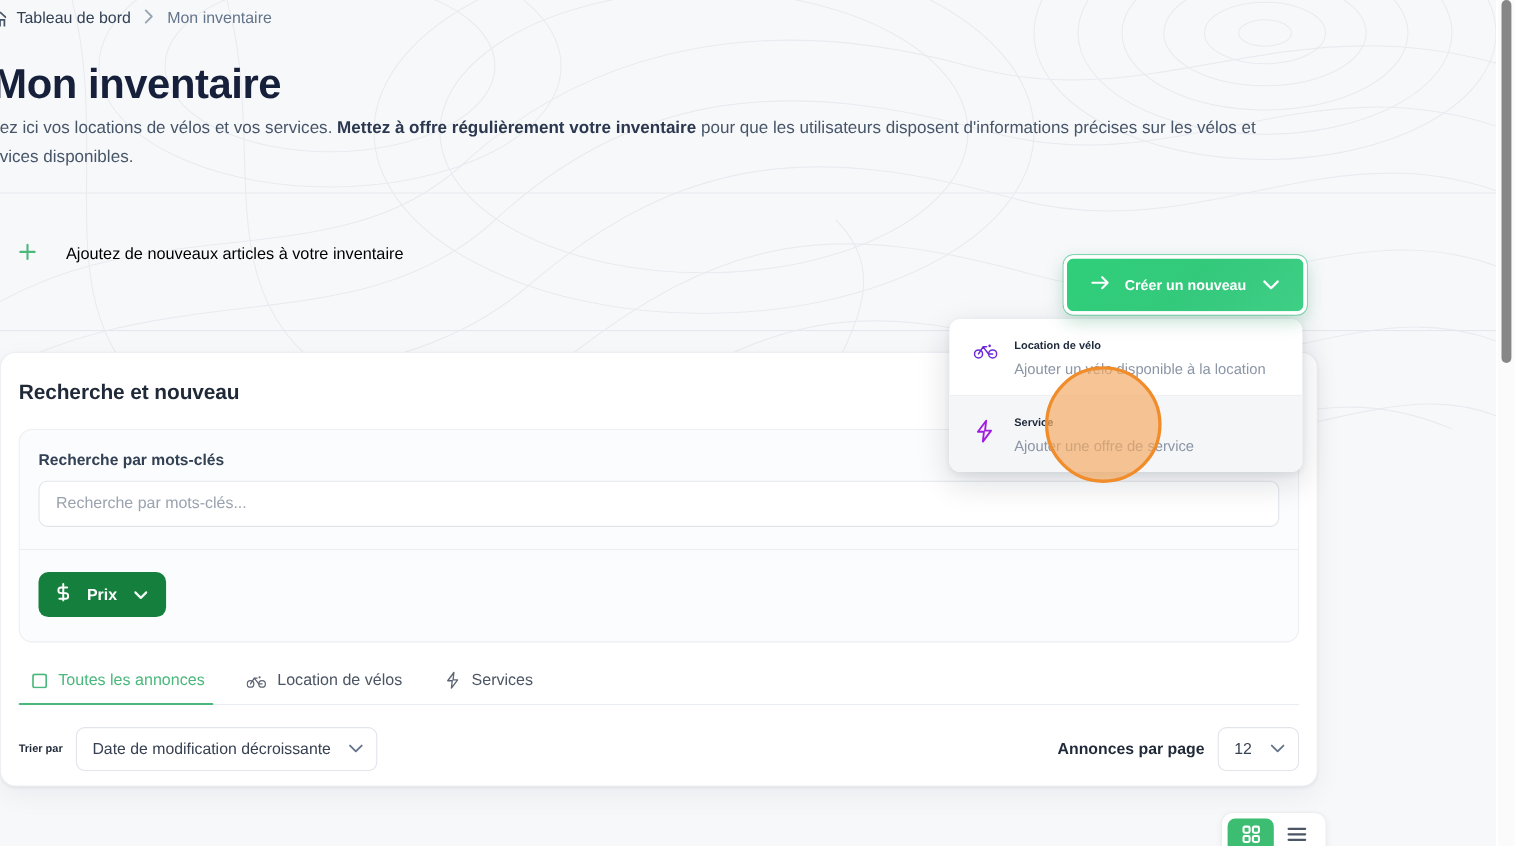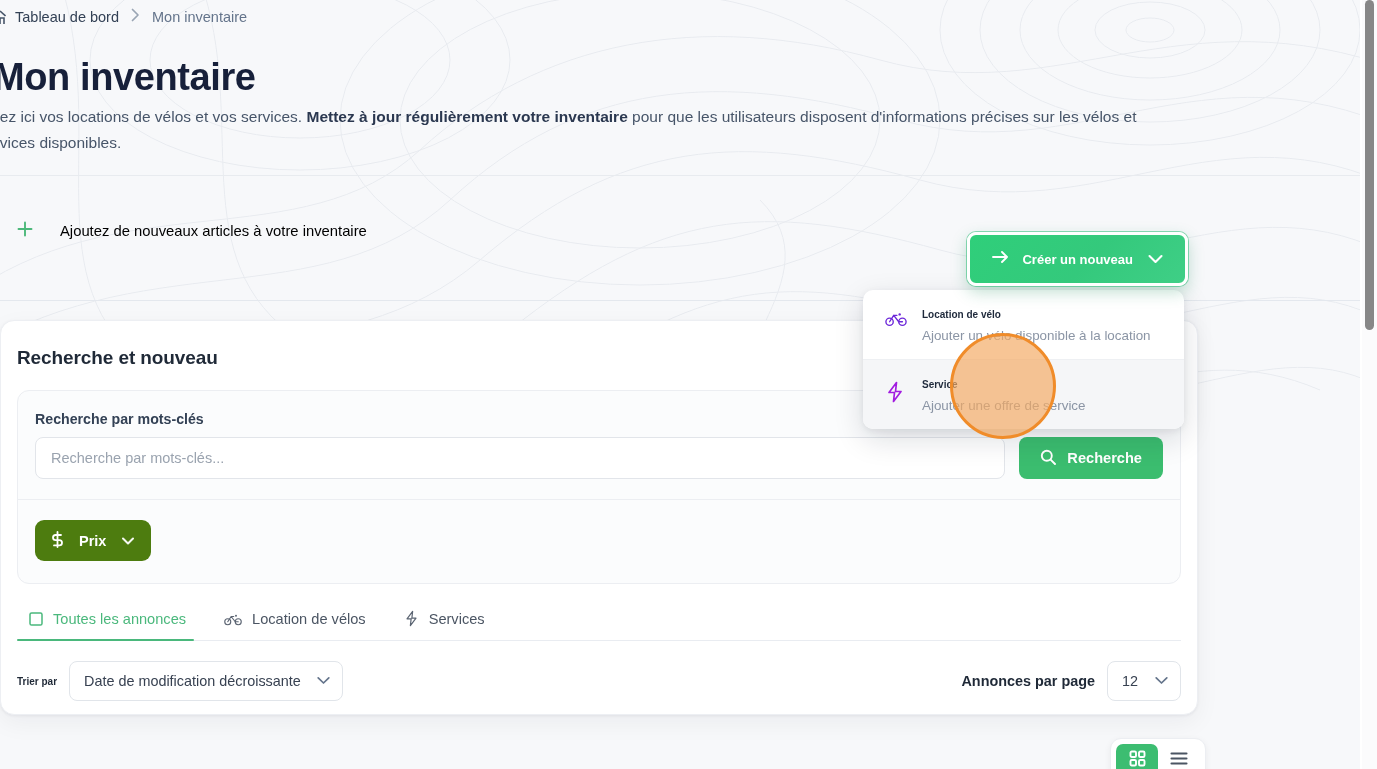--- a/index.html
+++ b/index.html
@@ -207,21 +207,21 @@
   }
 
   .filter-divider { height:1px; background:#eceef2; margin: 20px -17px 0 -17px; }
 
   .price-btn {
     margin-top: 20px;
     height: 41px;
     padding: 0 17px;
     display:inline-flex; align-items:center; gap:16px;
     border:none; border-radius:9px;
-    background:#4d7c0f;
+    background:#15803d;
     color:#fff; font-size:14.5px; font-weight:700;
     font-family:inherit;
     cursor:pointer;
   }
   .price-btn .dollar { font-size:15px; }
   .price-btn .chev { font-size:12px; opacity:.95; }
 
   
   .tabs {
     margin: 22px 16px 0 16px;
@@ -368,21 +368,21 @@
         <svg width="9" height="14" viewBox="0 0 9 14" fill="none" stroke="#9aa5b4" stroke-width="1.7" stroke-linecap="round" stroke-linejoin="round">
             <path d="M1.5 1.5 L7 7 L1.5 12.5"></path>
           </svg>
       </span>
       <span class="crumb-cur">Mon inventaire</span>
     </nav>
 
     <h1 class="page-title">Mon inventaire</h1>
 
     <p class="page-desc">
-      <span>érez ici vos locations de vélos et vos services. </span><b>Mettez à jour régulièrement votre inventaire</b><span> pour que les utilisateurs disposent d'informations précises sur les vélos et</span><br>
+      <span>érez ici vos locations de vélos et vos services. </span><b>Mettez à offre régulièrement votre inventaire</b><span> pour que les utilisateurs disposent d'informations précises sur les vélos et</span><br>
       <span>ervices disponibles.</span>
     </p>
 
     <div class="hero-divider"></div>
   </div>
 
   <div class="add-strip">
     <div class="inner">
       <div class="add-label">
         <span class="plus-ico">
@@ -442,29 +442,20 @@
 
   <section class="card">
 
     <div class="card-title">Recherche et nouveau</div>
 
     <div class="filter-box">
       <div class="field-label">Recherche par mots-clés</div>
 
       <div class="search-row">
         <input class="search-input" type="text" value="" placeholder="Recherche par mots-clés..." style="">
-        <button class="search-btn">
-          <span>
-            <svg width="16" height="16" viewBox="0 0 16 16" fill="none" stroke="#fff" stroke-width="1.9" stroke-linecap="round">
-                <circle cx="6.8" cy="6.8" r="5"></circle>
-                <path d="M10.6 10.6 L15 15"></path>
-              </svg>
-          </span>
-          <span>Recherche</span>
-        </button>
       </div>
 
       <div class="filter-divider"></div>
 
       <button class="price-btn">
         <span class="dollar">
           <svg width="11" height="17" viewBox="0 0 11 17" fill="none" stroke="#fff" stroke-width="1.8" stroke-linecap="round" stroke-linejoin="round">
               <path d="M5.5 1 V16"></path>
               <path d="M9 4 H3.6 a2.6 2.6 0 0 0 0 5.2 h3.8 a2.6 2.6 0 0 1 0 5.2 H2"></path>
             </svg>

